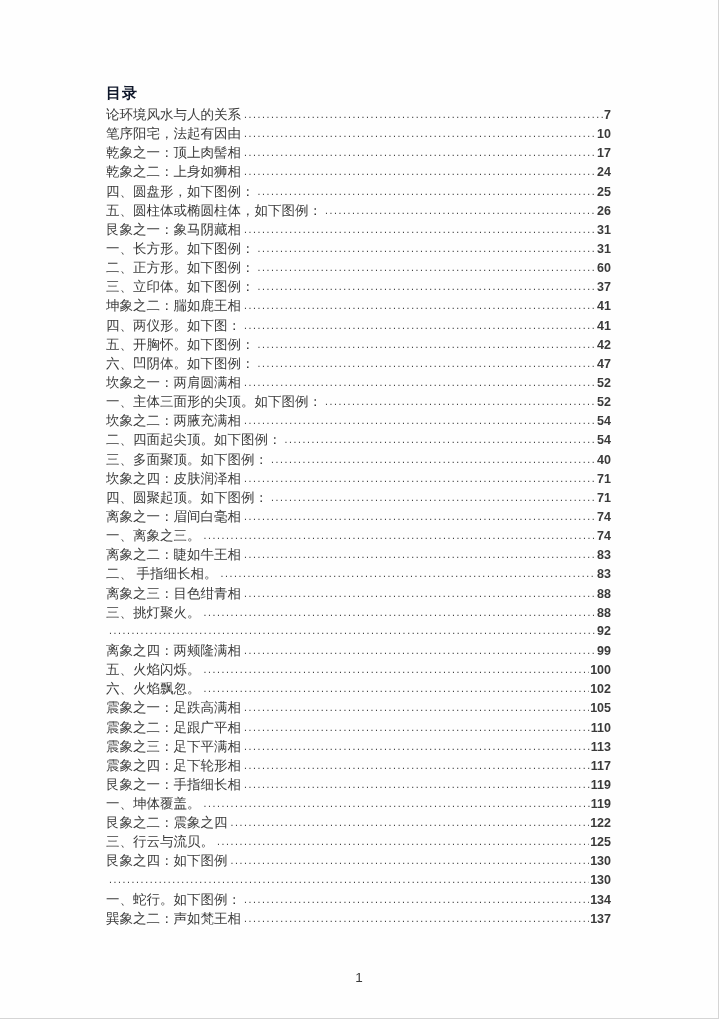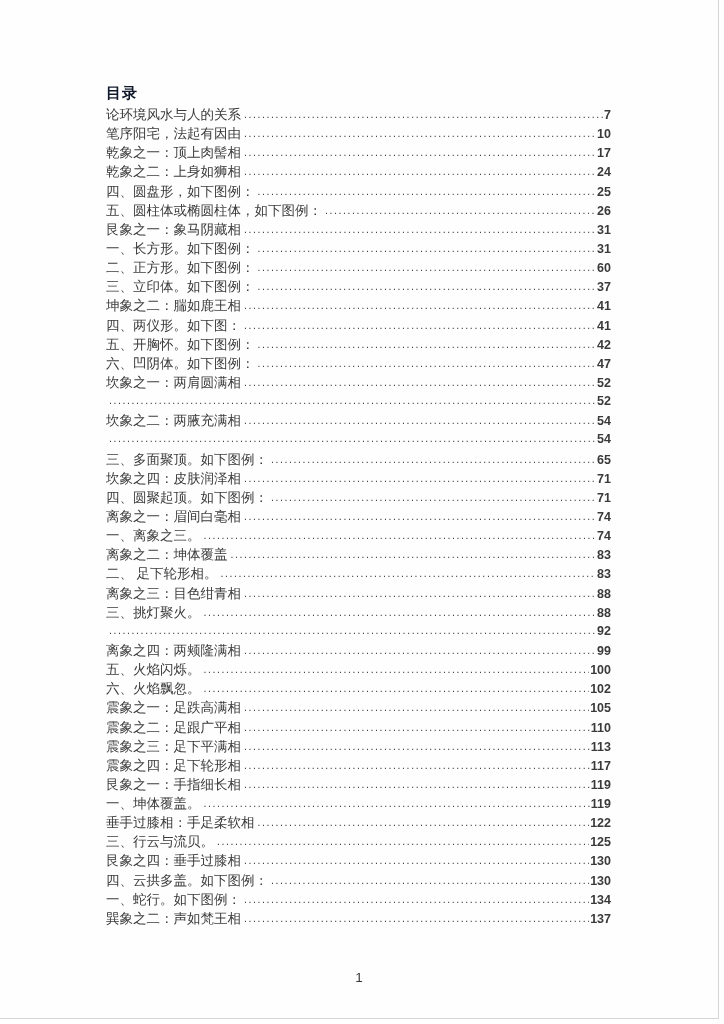--- a/index.html
+++ b/index.html
@@ -149,36 +149,38 @@
         <span class="toc-label">六、凹阴体。如下图例：</span>
         <span class="toc-dots">....................................................................................................................................................................................................................................................................</span>
         <span class="toc-pagenum">47</span>
       </div>
       <div class="toc-row">
         <span class="toc-label">坎象之一：两肩圆满相</span>
         <span class="toc-dots">....................................................................................................................................................................................................................................................................</span>
         <span class="toc-pagenum">52</span>
       </div>
       <div class="toc-row">
+        <span class="toc-label">一、主体三面形的尖顶。如下图例：</span>
         <span class="toc-dots">....................................................................................................................................................................................................................................................................</span>
         <span class="toc-pagenum">52</span>
       </div>
       <div class="toc-row">
         <span class="toc-label">坎象之二：两腋充满相</span>
         <span class="toc-dots">....................................................................................................................................................................................................................................................................</span>
         <span class="toc-pagenum">54</span>
       </div>
       <div class="toc-row">
+        <span class="toc-label">二、四面起尖顶。如下图例：</span>
         <span class="toc-dots">....................................................................................................................................................................................................................................................................</span>
         <span class="toc-pagenum">54</span>
       </div>
       <div class="toc-row">
         <span class="toc-label">三、多面聚顶。如下图例：</span>
         <span class="toc-dots">....................................................................................................................................................................................................................................................................</span>
-        <span class="toc-pagenum">65</span>
+        <span class="toc-pagenum">40</span>
       </div>
       <div class="toc-row">
         <span class="toc-label">坎象之四：皮肤润泽相</span>
         <span class="toc-dots">....................................................................................................................................................................................................................................................................</span>
         <span class="toc-pagenum">71</span>
       </div>
       <div class="toc-row">
         <span class="toc-label">四、圆聚起顶。如下图例：</span>
         <span class="toc-dots">....................................................................................................................................................................................................................................................................</span>
         <span class="toc-pagenum">71</span>
@@ -187,26 +189,26 @@
         <span class="toc-label">离象之一：眉间白毫相</span>
         <span class="toc-dots">....................................................................................................................................................................................................................................................................</span>
         <span class="toc-pagenum">74</span>
       </div>
       <div class="toc-row">
         <span class="toc-label">一、离象之三。</span>
         <span class="toc-dots">....................................................................................................................................................................................................................................................................</span>
         <span class="toc-pagenum">74</span>
       </div>
       <div class="toc-row">
-        <span class="toc-label">离象之二：坤体覆盖</span>
+        <span class="toc-label">离象之二：睫如牛王相</span>
         <span class="toc-dots">....................................................................................................................................................................................................................................................................</span>
         <span class="toc-pagenum">83</span>
       </div>
       <div class="toc-row">
-        <span class="toc-label">二、 足下轮形相。</span>
+        <span class="toc-label">二、 手指细长相。</span>
         <span class="toc-dots">....................................................................................................................................................................................................................................................................</span>
         <span class="toc-pagenum">83</span>
       </div>
       <div class="toc-row">
         <span class="toc-label">离象之三：目色绀青相</span>
         <span class="toc-dots">....................................................................................................................................................................................................................................................................</span>
         <span class="toc-pagenum">88</span>
       </div>
       <div class="toc-row">
         <span class="toc-label">三、挑灯聚火。</span>
@@ -256,36 +258,35 @@
         <span class="toc-label">艮象之一：手指细长相</span>
         <span class="toc-dots">....................................................................................................................................................................................................................................................................</span>
         <span class="toc-pagenum">119</span>
       </div>
       <div class="toc-row">
         <span class="toc-label">一、坤体覆盖。</span>
         <span class="toc-dots">....................................................................................................................................................................................................................................................................</span>
         <span class="toc-pagenum">119</span>
       </div>
       <div class="toc-row">
-        <span class="toc-label">垂手过膝相：手足柔软相</span>
+        <span class="toc-label">艮象之二：震象之四</span>
         <span class="toc-dots">....................................................................................................................................................................................................................................................................</span>
         <span class="toc-pagenum">122</span>
       </div>
       <div class="toc-row">
         <span class="toc-label">三、行云与流贝。</span>
         <span class="toc-dots">....................................................................................................................................................................................................................................................................</span>
         <span class="toc-pagenum">125</span>
       </div>
       <div class="toc-row">
-        <span class="toc-label">艮象之四：垂手过膝相</span>
+        <span class="toc-label">艮象之四：如下图例</span>
         <span class="toc-dots">....................................................................................................................................................................................................................................................................</span>
         <span class="toc-pagenum">130</span>
       </div>
       <div class="toc-row">
-        <span class="toc-label">四、云拱多盖。如下图例：</span>
         <span class="toc-dots">....................................................................................................................................................................................................................................................................</span>
         <span class="toc-pagenum">130</span>
       </div>
       <div class="toc-row">
         <span class="toc-label">一、蛇行。如下图例：</span>
         <span class="toc-dots">....................................................................................................................................................................................................................................................................</span>
         <span class="toc-pagenum">134</span>
       </div>
       <div class="toc-row">
         <span class="toc-label">巽象之二：声如梵王相</span>

